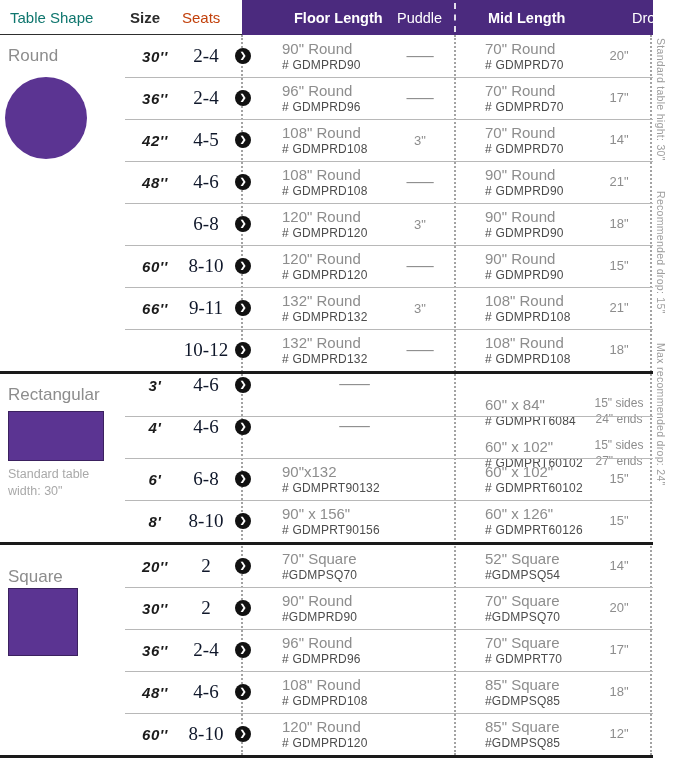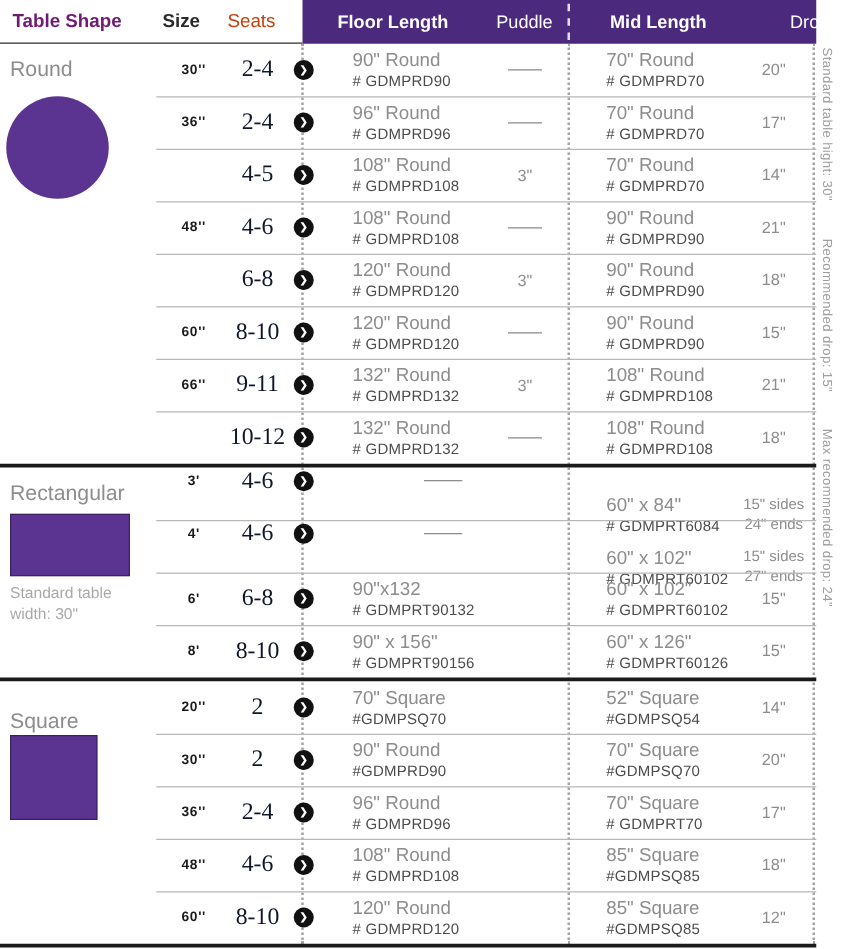--- a/index.html
+++ b/index.html
@@ -6,26 +6,26 @@
   html,body { background:#fff; }
   body { width:679px; height:759px; font-family:"Liberation Sans", sans-serif; position:relative; overflow:hidden; }
   :root { --banner:#4B2A7E; --shape:#5B3492; }
 
   .page { position:relative; width:679px; height:759px; }
 
   
   .header { position:absolute; top:0; left:0; width:679px; height:35px; }
   .head-left { position:absolute; left:0; top:0; width:242px; height:35px; border-bottom:1px solid #2e2e2e; }
   .head-left span { position:absolute; top:50%; transform:translateY(-50%); font-size:15px; }
-  .h-shape { left:10px; font-weight:bold; color:#701a75; }
+  .h-shape { left:10px; font-weight:normal; color:#0f766e; }
   .h-size  { left:130px; font-weight:bold; color:#2b2b2b; }
   .h-seats { left:182px; color:#c2410c; }
   .banner { position:absolute; left:242px; top:0; width:411px; height:35px; background:var(--banner); }
   .banner span { position:absolute; top:50%; transform:translateY(-50%); font-size:14.5px; color:#fff; }
-  .b-floor { left:28px; font-weight:bold; }
+  .b-floor { left:52px; font-weight:bold; }
   .b-puddle { left:155px; }
   .banner .dash-div { position:absolute; left:212px; top:3px; height:29px; width:0; border-left:2px dashed rgba(255,255,255,.85); transform:none; }
   .b-mid { left:246px; font-weight:bold; }
   .b-drop { left:362px;margin-left:28px; }
 
   
   .vline { position:absolute; top:35px; height:720px; width:0; border-left:2px dotted #a3a3a3; z-index:1; }
   .v1 { left:241px; } .v2 { left:454px; } .v3 { left:650px; }
 
   
@@ -40,21 +40,21 @@
   .section.rect .shape { left:8px; top:37px; width:96px; height:50px; border:1px solid rgba(0,0,0,.35); }
   .section.square .shape { left:8px; top:43px; width:70px; height:68px; border:1px solid rgba(0,0,0,.35); }
   .section-note { position:absolute; left:8px; top:92px; width:112px; font-size:12.5px; line-height:1.35; color:#a9a9a9; }
   .section-note:empty { display:none; }
 
   .row { display:grid; grid-template-columns:130px 50px 52px 22px 131px 70px 130px 68px; height:42px; position:relative; }
   .row::after { content:''; position:absolute; left:125px; right:0; bottom:-0.5px; height:1px; background:#b8b8b8; }
   .rows .row:last-child::after { display:none; }
 
   .cell { display:flex; align-items:center; }
-  .c-size  { grid-column:2; justify-content:center; font-weight:bold; font-size:11px; color:#1b1b1b; letter-spacing:.5px; }
+  .c-size  { grid-column:2; justify-content:center; font-weight:bold; font-size:15px; color:#1b1b1b; letter-spacing:.5px;font-style:italic; }
   .c-seats { grid-column:3; justify-content:center; font-size:19px; color:#0f172a;font-family:Liberation Serif, serif; }
   .c-arrow { grid-column:4; justify-content:center; }
   .arrow-icon { width:16px; height:16px; border-radius:50%; background:#111; color:#fff; display:flex; align-items:center; justify-content:center; font-size:8px; font-weight:bold; line-height:1; }
   .c-floor { grid-column:5; flex-direction:column; align-items:flex-start; justify-content:center; padding-left:28px; }
   .c-mid   { grid-column:7; flex-direction:column; align-items:flex-start; justify-content:center; padding-left:30px; }
   .prod { font-size:15px; color:#8d8d8d; }
   .sku  { font-size:12px; font-weight:normal; color:#4c4c4c; margin-top:1px; letter-spacing:.2px; }
   .sku:empty { display:none; }
   .c-puddle { grid-column:6; justify-content:center; font-size:13px; color:#8d8d8d; }
   .c-puddle.dash { font-size:16px; transform:scaleX(1.7); }
@@ -126,20 +126,21 @@
     </div>
     <div class="cell c-puddle dash">—</div>
     <div class="cell c-mid">
       <div class="prod">70" Round</div>
       <div class="sku"># GDMPRD70</div>
     </div>
     <div class="cell c-drop">17"</div>
   </div>
 
   <div class="row">
+    <div class="cell c-size">42''</div>
     <div class="cell c-seats">4-5</div>
     <div class="cell c-arrow">
       <span class="arrow-icon">❯</span>
     </div>
     <div class="cell c-floor">
       <div class="prod">108" Round</div>
       <div class="sku"># GDMPRD108</div>
     </div>
     <div class="cell c-puddle">3"</div>
     <div class="cell c-mid">

